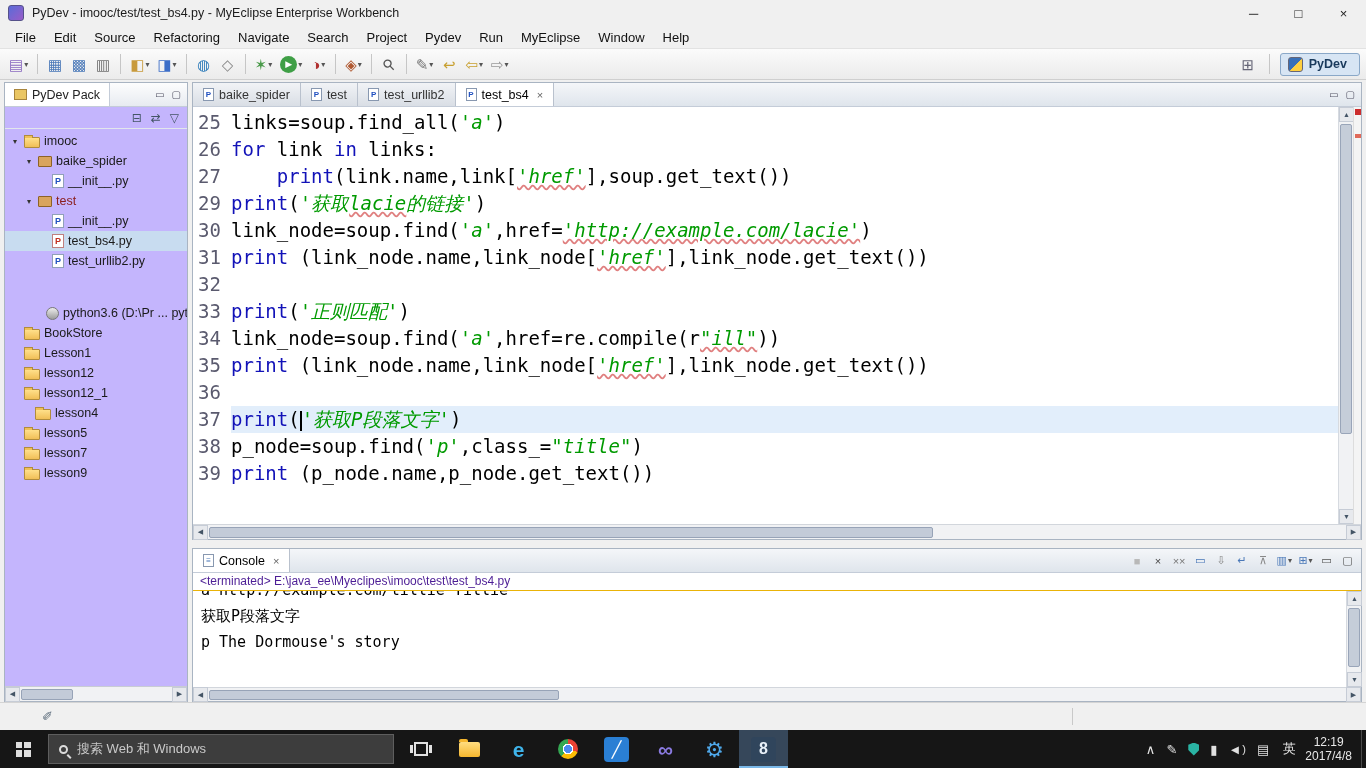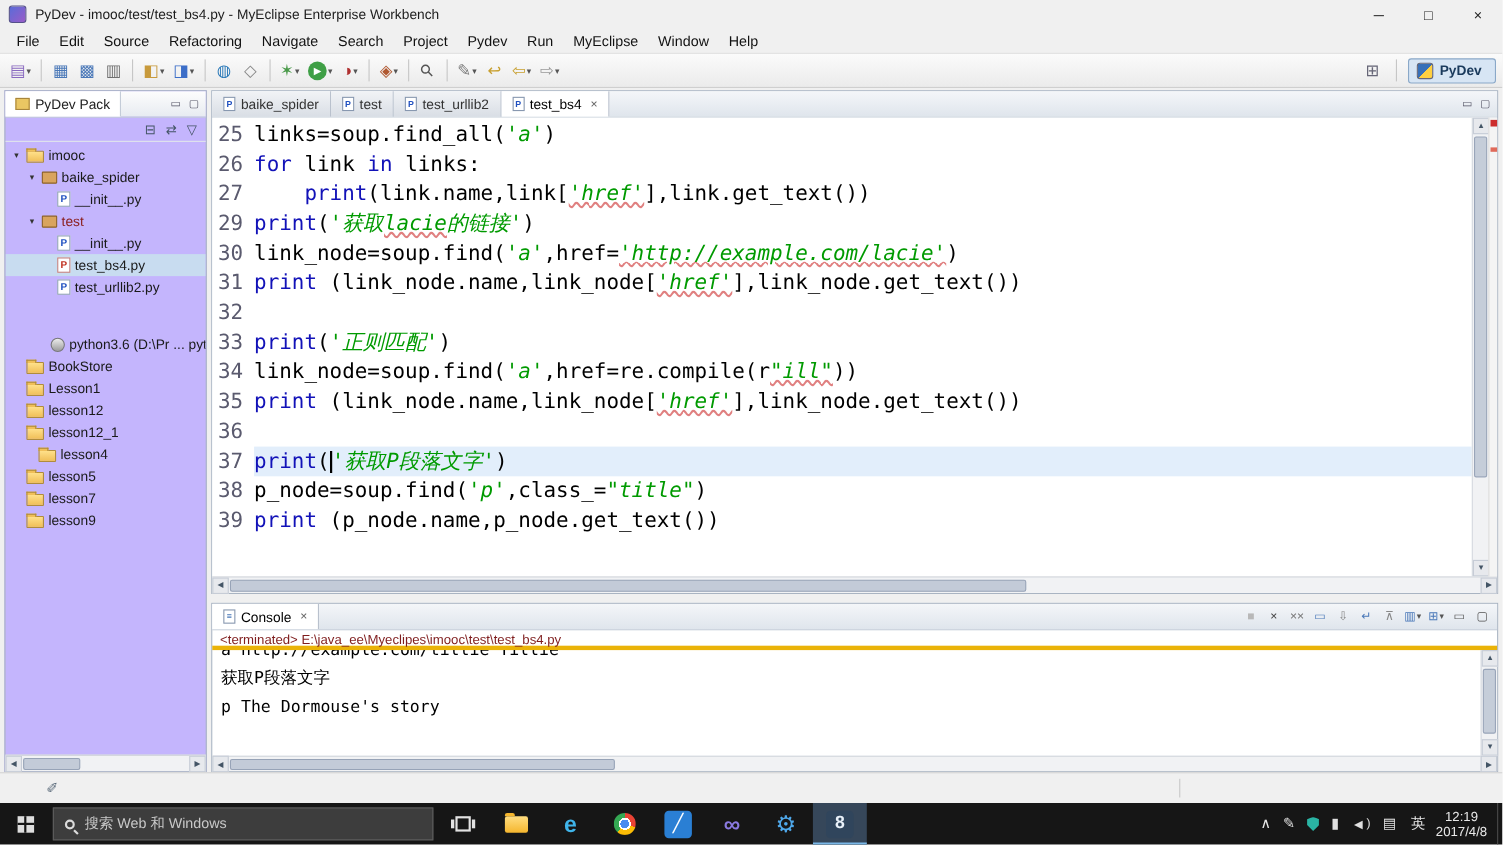--- a/index.html
+++ b/index.html
@@ -85,21 +85,21 @@
   .mark-tick { position:absolute; top:27px; left:1px; width:6px; height:4px; background:#e06a5a; }
   .ed-hscroll { height:15px; flex:none; border-top:1px solid #d2d6dc; background:#f1f2f4; display:flex; align-items:center; }
   .ed-hthumb { height:11px; width:62%; margin:0 1px; background:#c3cbd8; border:1px solid #97a3b7; border-radius:2px; }
 
   .sash { height:8px; flex:none; }
 
   
   .console { flex:1; background:#fff; border:1px solid #a9b4c2; display:flex; flex-direction:column; min-height:0; }
   .c-tools { margin-left:auto; display:flex; align-items:center; gap:2px; padding-right:4px; }
   .ct-btn { height:19px; min-width:19px; display:inline-flex; align-items:center; justify-content:center; gap:1px; font-size:11px; border-radius:2px; padding:0 2px; }
-  .c-status { height:18px; flex:none; font-size:12px; padding:1px 7px; color:#7f1d1d; border-bottom:4px solid #eab308; }
+  .c-status { height:18px; flex:none; font-size:12px; padding:1px 7px; color:#4c1d95; border-bottom:1px solid #eab308; }
   .c-body { flex:1; display:flex; min-height:0; }
   .c-out { flex:1; min-width:0; overflow:hidden; padding-left:8px; font-family:"DejaVu Sans Mono","DejaVu Sans",monospace; font-size:15px; line-height:26px; color:#000; }
   .out-line.clip { height:12px; overflow:hidden; display:flex; align-items:flex-end; }
   .c-hscroll { height:14px; flex:none; border-top:1px solid #d2d6dc; background:#f1f2f4; display:flex; align-items:center; }
   .c-hthumb { height:10px; width:30%; margin:0 1px; background:#c3cbd8; border:1px solid #97a3b7; border-radius:2px; }
 
   
   .statusbar { height:28px; flex:none; background:#f0f0f0; border-top:1px solid #d4d4d4; display:flex; align-items:center; position:relative; }
   .sbi { margin-left:42px; color:#5a6a7a; font-size:13px; }
   .sb-vdiv { position:absolute; left:1072px; top:5px; bottom:5px; width:1px; background:#c9c9c9; }
@@ -377,21 +377,21 @@
             </div>
           <span class="view-minmax">
             <span>▭</span>
             <span>▢</span>
           </span>
         </div>
         <div class="code-wrap">
           <div class="code-lines" id="code-lines">
               <div class="code-line"><span class="ln">25</span><span class="cd"><span>links=soup.find_all(</span><span class="s">'a'</span><span>)</span></span></div>
               <div class="code-line"><span class="ln">26</span><span class="cd"><span class="k">for</span><span> link </span><span class="k">in</span><span> links:</span></span></div>
-              <div class="code-line"><span class="ln">27</span><span class="cd"><span>    </span><span class="k">print</span><span>(link.name,link[</span><span class="s u">'href'</span><span>],link.get_text())</span></span></div>
+              <div class="code-line"><span class="ln">27</span><span class="cd"><span>    </span><span class="k">print</span><span>(link.name,link[</span><span class="s u">'href'</span><span>],soup.get_text())</span></span></div>
               <div class="code-line"><span class="ln">29</span><span class="cd"><span class="k">print</span><span>(</span><span class="s">'获取</span><span class="s u">lacie</span><span class="s">的链接'</span><span>)</span></span></div>
               <div class="code-line"><span class="ln">30</span><span class="cd"><span>link_node=soup.find(</span><span class="s">'a'</span><span>,href=</span><span class="s u">'http://example.com/lacie'</span><span>)</span></span></div>
               <div class="code-line"><span class="ln">31</span><span class="cd"><span class="k">print</span><span> (link_node.name,link_node[</span><span class="s u">'href'</span><span>],link_node.get_text())</span></span></div>
               <div class="code-line"><span class="ln">32</span><span class="cd"></span></div>
               <div class="code-line"><span class="ln">33</span><span class="cd"><span class="k">print</span><span>(</span><span class="s">'正则匹配'</span><span>)</span></span></div>
               <div class="code-line"><span class="ln">34</span><span class="cd"><span>link_node=soup.find(</span><span class="s">'a'</span><span>,href=re.compile(r</span><span class="s u">"ill"</span><span>))</span></span></div>
               <div class="code-line"><span class="ln">35</span><span class="cd"><span class="k">print</span><span> (link_node.name,link_node[</span><span class="s u">'href'</span><span>],link_node.get_text())</span></span></div>
               <div class="code-line"><span class="ln">36</span><span class="cd"></span></div>
               <div class="code-line cur"><span class="ln">37</span><span class="cd"><span class="k">print</span><span>(</span><span class="caret"></span><span class="s">'获取P段落文字'</span><span>)</span></span></div>
               <div class="code-line"><span class="ln">38</span><span class="cd"><span>p_node=soup.find(</span><span class="s">'p'</span><span>,class_=</span><span class="s">"title"</span><span>)</span></span></div>

